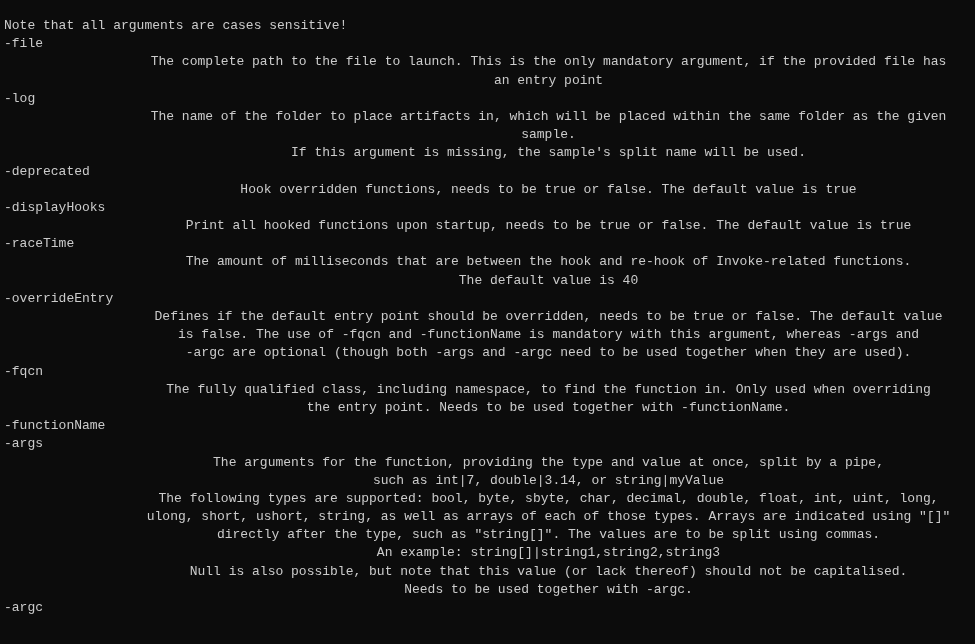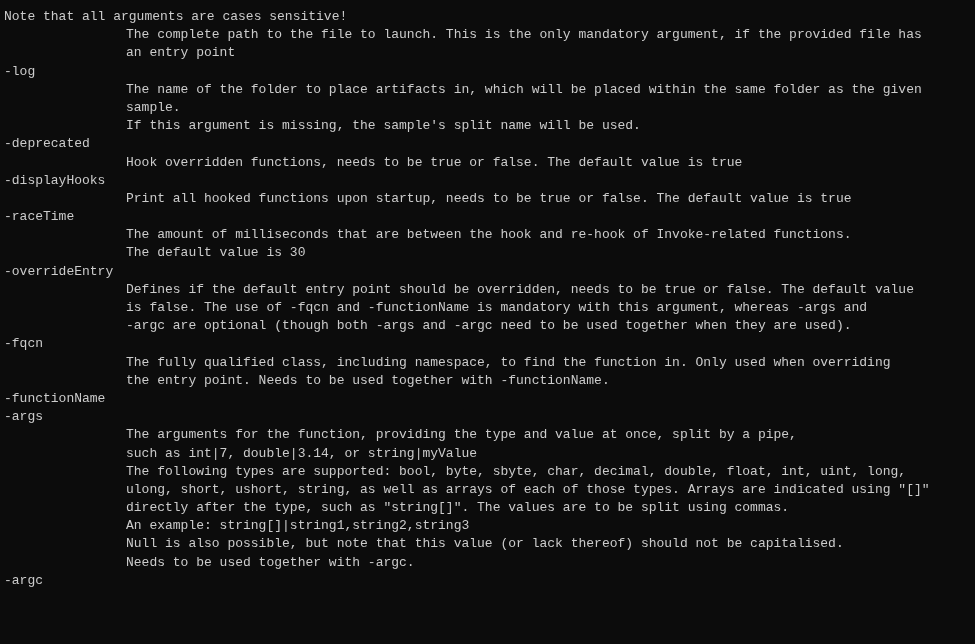--- a/index.html
+++ b/index.html
@@ -13,39 +13,42 @@
       font-family: Consolas, 'Courier New', monospace;
       font-size: 13px;
       line-height: 1.4;
       padding: 8px 4px;
       width: 975px;
       height: 644px;
       overflow: hidden;
     }
     .intro {
       margin-bottom: 0;
+      margin-top: 9px;
     }
     .arg-block {
       display: block;
     }
     .arg-name {
       display: block;
     }
     .arg-desc {
       display: block;
       padding-left: 122px;
       white-space: pre-wrap;
+      text-align: center;
     }
   </style>
 </head>
 <body>
 
 <div class="intro">Note that all arguments are cases sensitive!</div>
 
 <div class="arg-block">
+  <span class="arg-name">-file</span>
   <span class="arg-desc">The complete path to the file to launch. This is the only mandatory argument, if the provided file has
 an entry point</span>
 </div>
 
 <div class="arg-block">
   <span class="arg-name">-log</span>
   <span class="arg-desc">The name of the folder to place artifacts in, which will be placed within the same folder as the given sample.
 If this argument is missing, the sample's split name will be used.</span>
 </div>
 
@@ -55,21 +58,21 @@
 </div>
 
 <div class="arg-block">
   <span class="arg-name">-displayHooks</span>
   <span class="arg-desc">Print all hooked functions upon startup, needs to be true or false. The default value is true</span>
 </div>
 
 <div class="arg-block">
   <span class="arg-name">-raceTime</span>
   <span class="arg-desc">The amount of milliseconds that are between the hook and re-hook of Invoke-related functions.
-The default value is 30</span>
+The default value is 40</span>
 </div>
 
 <div class="arg-block">
   <span class="arg-name">-overrideEntry</span>
   <span class="arg-desc">Defines if the default entry point should be overridden, needs to be true or false. The default value
 is false. The use of -fqcn and -functionName is mandatory with this argument, whereas -args and
 -argc are optional (though both -args and -argc need to be used together when they are used).</span>
 </div>
 
 <div class="arg-block">

